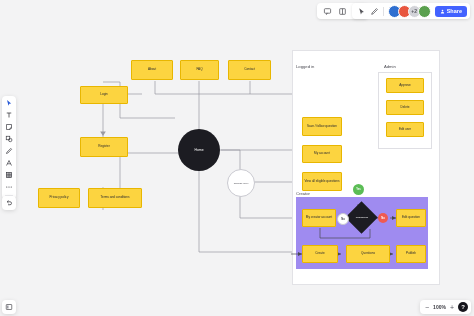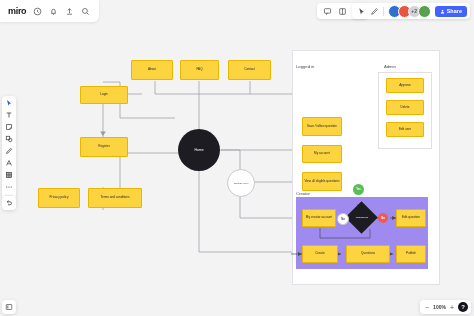--- a/index.html
+++ b/index.html
@@ -280,45 +280,20 @@
       <span>No</span>
     </div>
     <div class="pill pill-w" style="left:337px;top:191px;width:10px;height:10px;">
       <span>No</span>
     </div>
 
   </div>
 
   <div class="topbar">
 
-    <div class="tb-left">
-      <span class="logo">miro</span>
-      <span class="tb-ico">
-        <svg viewBox="0 0 16 16" fill="none" stroke="#3c3c43" stroke-width="1.5">
-          <circle cx="8" cy="8" r="6"></circle>
-            <path d="M8 5v3.3l2.2 1.3"></path>
-        </svg>
-      </span>
-      <span class="tb-ico">
-        <svg viewBox="0 0 16 16" fill="none" stroke="#3c3c43" stroke-width="1.5">
-          <path d="M4.2 11.3h7.6M5 11.3V7a3 3 0 0 1 6 0v4.3M7 13.2h2"></path>
-        </svg>
-      </span>
-      <span class="tb-ico">
-        <svg viewBox="0 0 16 16" fill="none" stroke="#3c3c43" stroke-width="1.5">
-          <path d="M8 11V3M5 6l3-3 3 3M3.5 12.8h9"></path>
-        </svg>
-      </span>
-      <span class="tb-ico">
-        <svg viewBox="0 0 16 16" fill="none" stroke="#3c3c43" stroke-width="1.5">
-          <circle cx="7" cy="7" r="4.3"></circle>
-            <path d="M10.2 10.2 13.5 13.5"></path>
-        </svg>
-      </span>
-    </div>
 
     <div class="tb-mid">
       <span class="tb-ico">
         <svg viewBox="0 0 16 16" fill="none" stroke="#3c3c43" stroke-width="1.5">
           <rect x="2.5" y="3" width="11" height="8" rx="1.5"></rect>
             <path d="M6 11v2.3L8.4 11"></path>
         </svg>
       </span>
       <span class="tb-ico">
         <svg viewBox="0 0 16 16" fill="none" stroke="#3c3c43" stroke-width="1.5">

